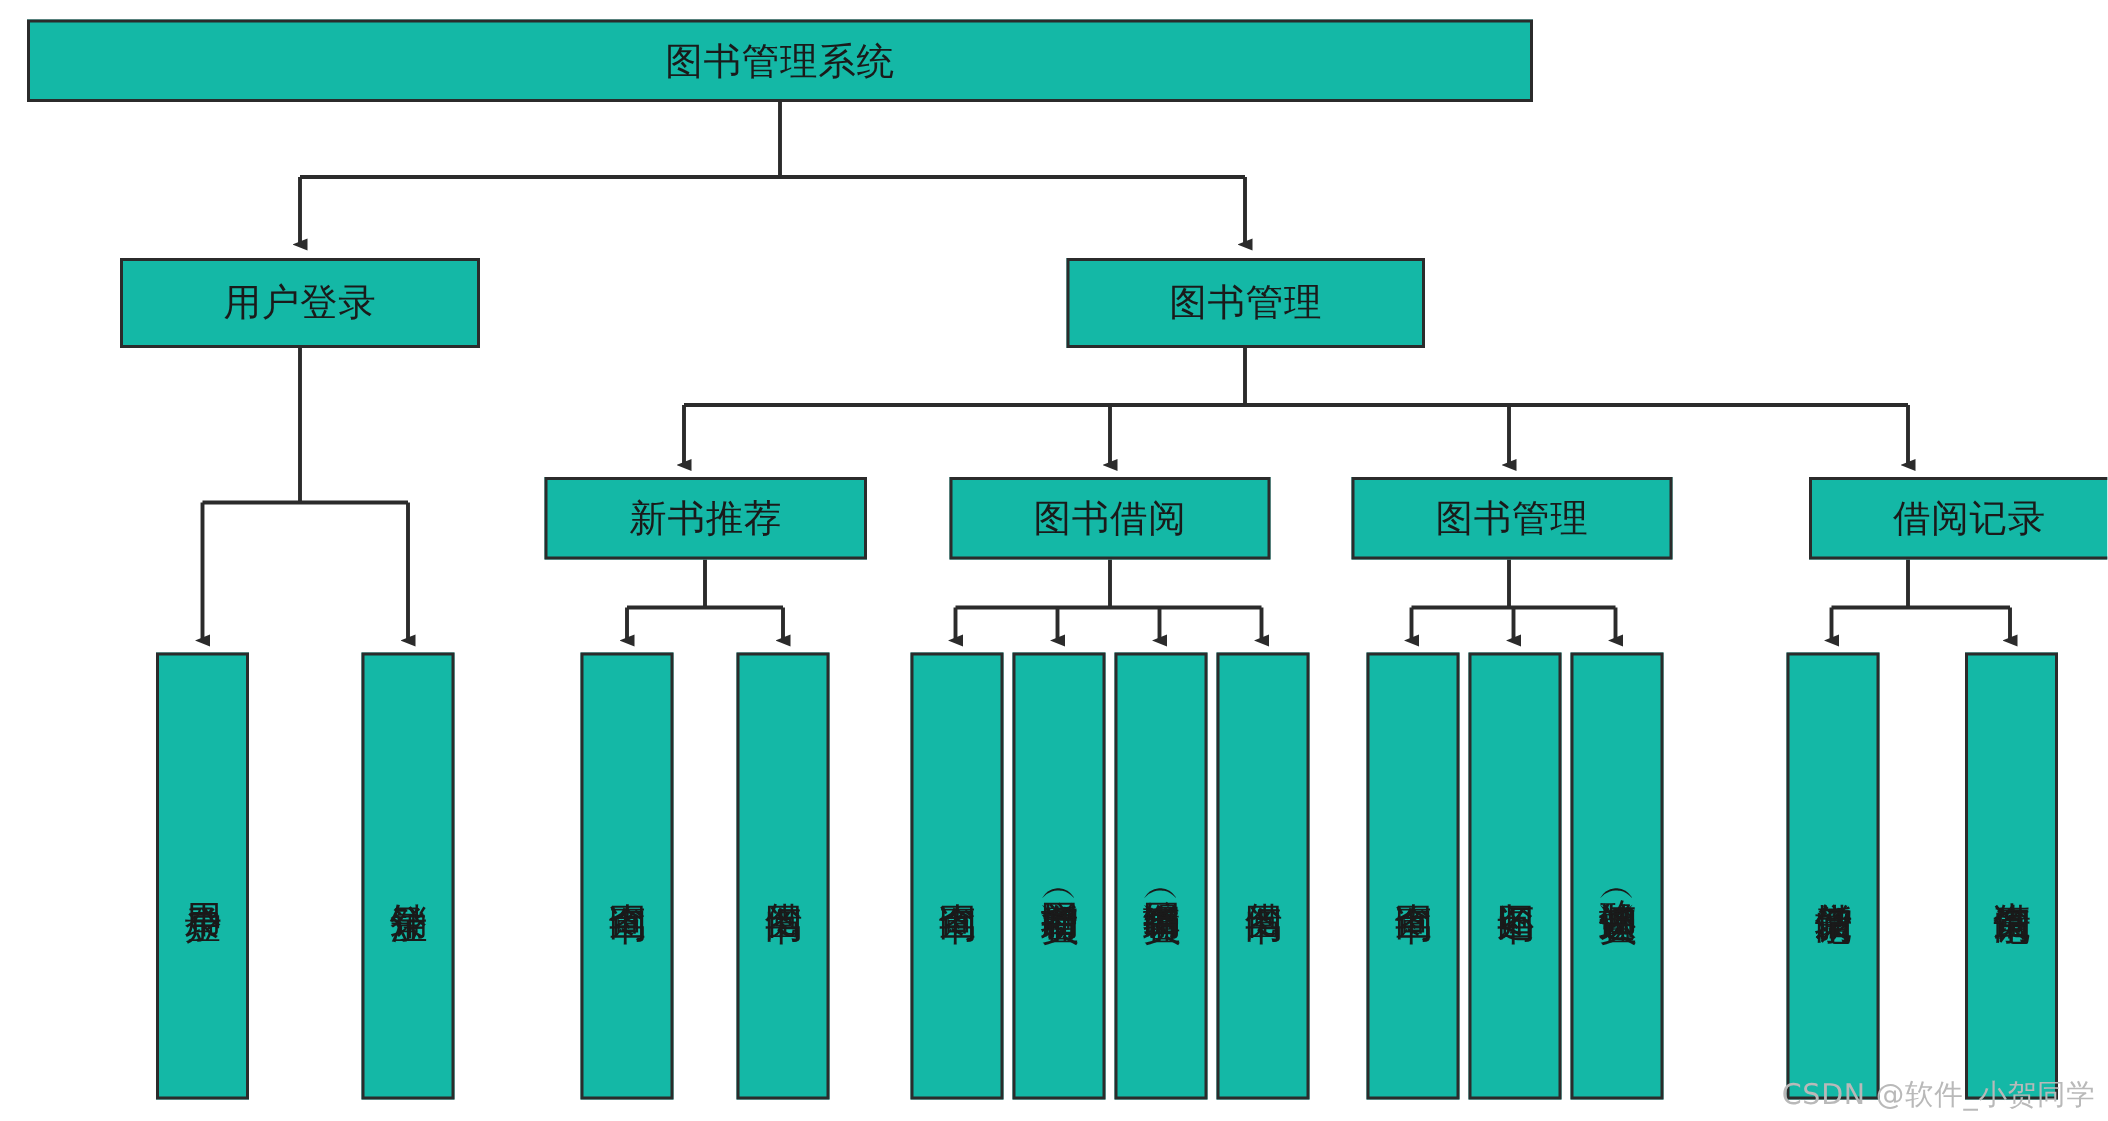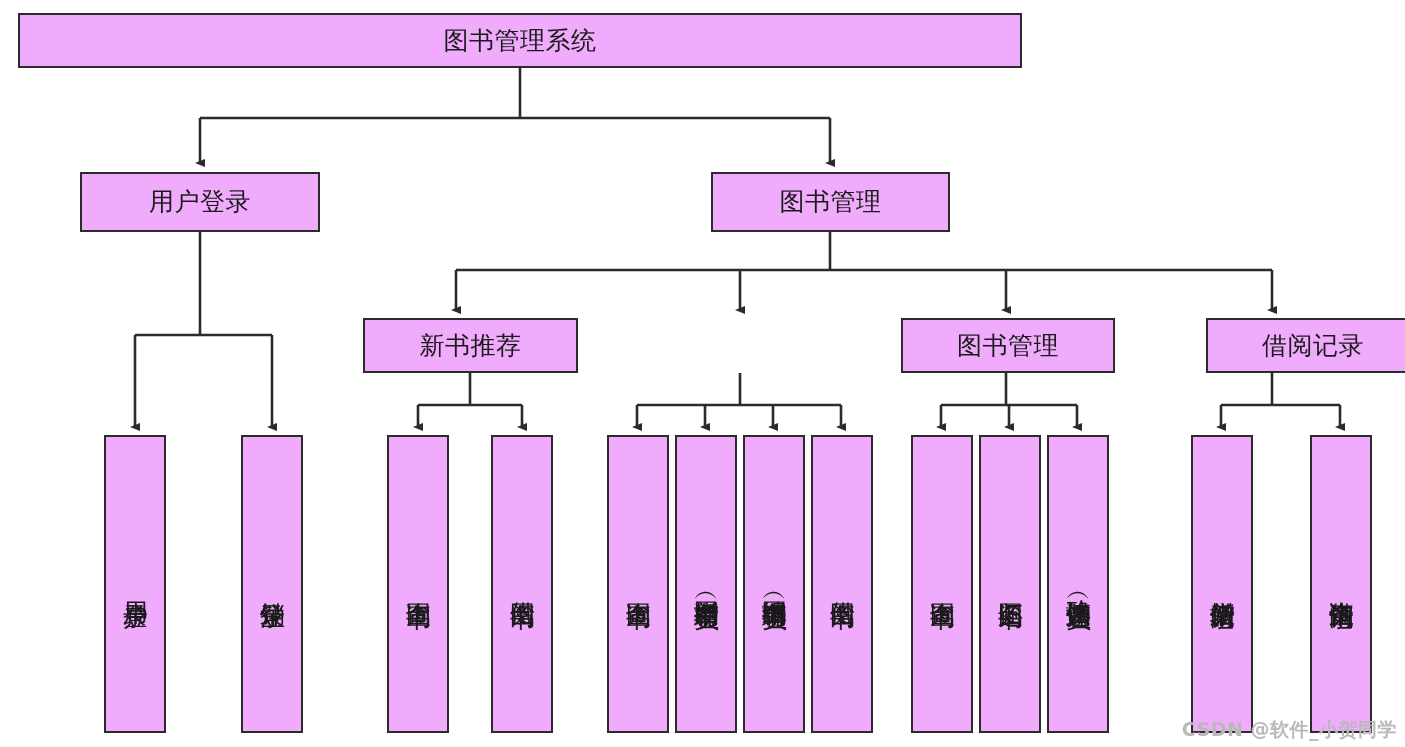--- a/index.html
+++ b/index.html
@@ -22,21 +22,21 @@
     position: absolute;
     left: 0;
     top: 0;
     width: 1405px;
     height: 747px;
     pointer-events: none;
   }
   .node {
     position: absolute;
     box-sizing: border-box;
-    background: #f0abfc;
+    background: #14b8a6;
     border: 2px solid #2b2b2b;
     display: flex;
     align-items: center;
     justify-content: center;
     color: #1a1a1a;
   }
   .node-h {
     font-size: 25px;
     line-height: 1.1;
     letter-spacing: 0.5px;
@@ -57,21 +57,20 @@
     display: block;
   }
   #watermark {
     position: absolute;
     right: 8px;
     bottom: 4px;
     font-size: 19px;
     color: #b9b9b9;
     white-space: nowrap;
     letter-spacing: 0.5px;
-    font-weight: bold;
   }
 </style>
 </head>
 <body>
 
 <div id="diagram-root">
 
   <svg id="edge-layer" viewBox="0 0 1405 747" width="1405" height="747" xmlns="http://www.w3.org/2000/svg">
     <defs>
       <marker id="arrowhead" markerWidth="10" markerHeight="10" refX="5" refY="5" orient="auto" markerUnits="userSpaceOnUse">
@@ -131,20 +130,23 @@
   </div>
 
   <div class="node node-h" style="left:363px; top:318px; width:215px; height:55px;">
     <span>新书推荐</span>
   </div>
 
   <div class="node node-h" style="left:711px; top:172px; width:239px; height:60px;">
     <span>图书管理</span>
   </div>
 
+  <div class="node node-h" style="left:633px; top:318px; width:214px; height:55px;">
+    <span>图书借阅</span>
+  </div>
 
   <div class="node node-h" style="left:901px; top:318px; width:214px; height:55px;">
     <span>图书管理</span>
   </div>
 
   <div class="node node-h" style="left:1171px; top:318px; width:214px; height:55px;margin-left:35px;">
     <span>借阅记录</span>
   </div>
 
   <div class="node node-v" style="left:104px; top:435px; width:62px; height:298px;">

